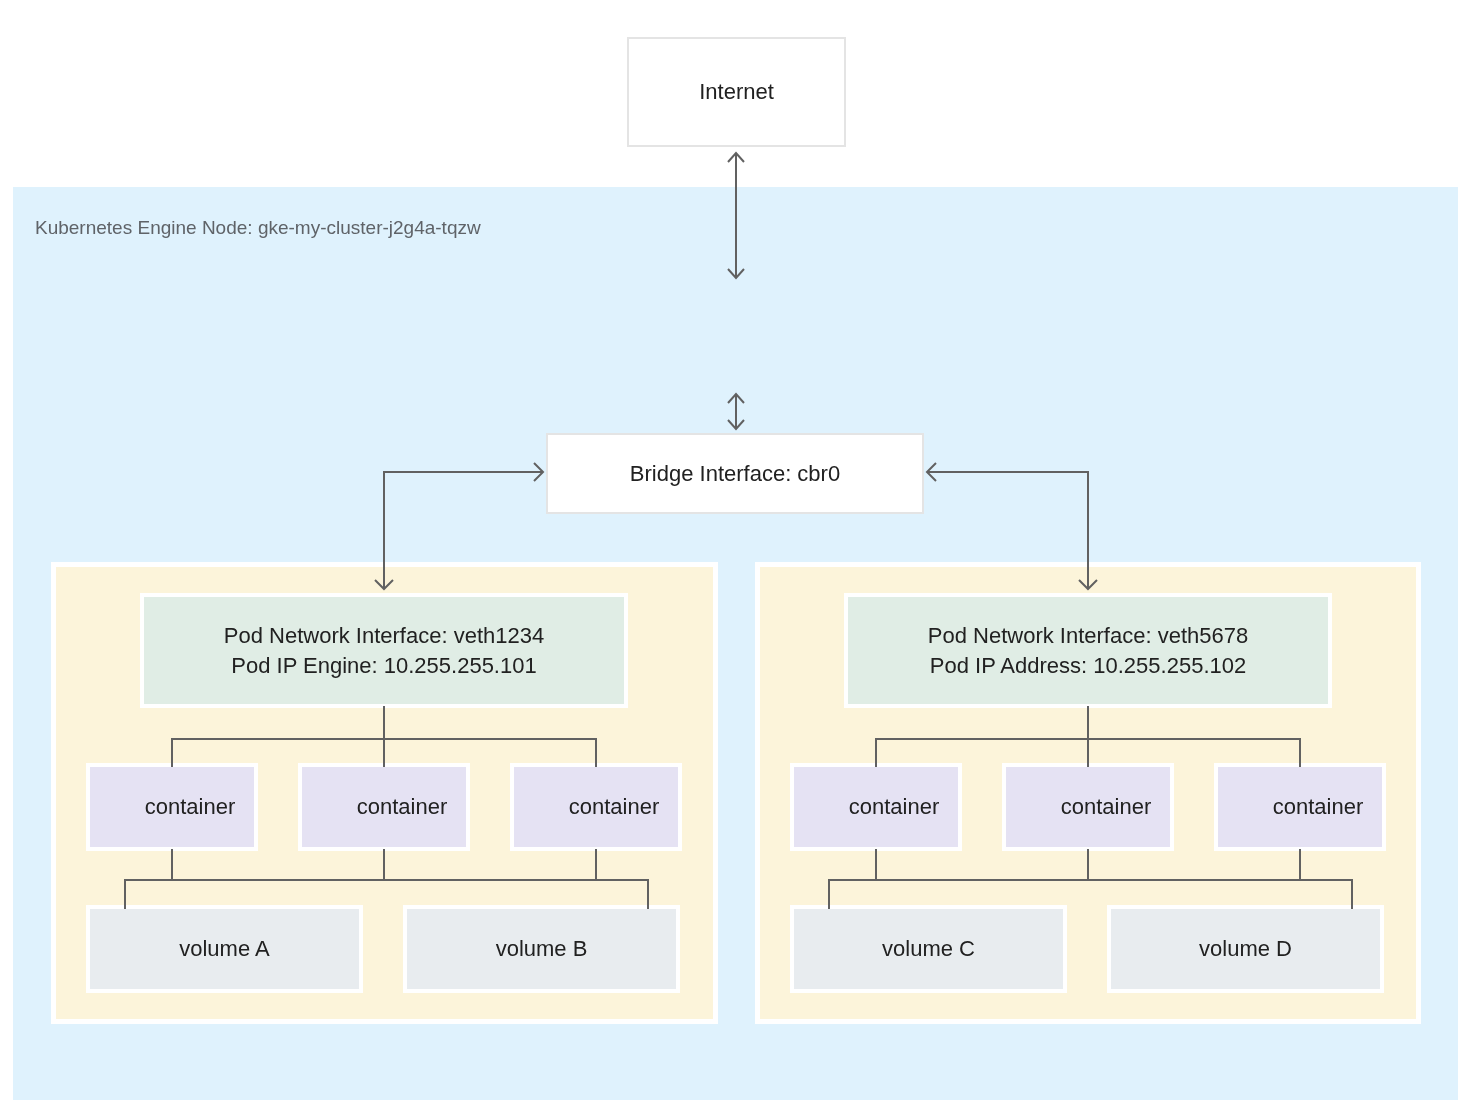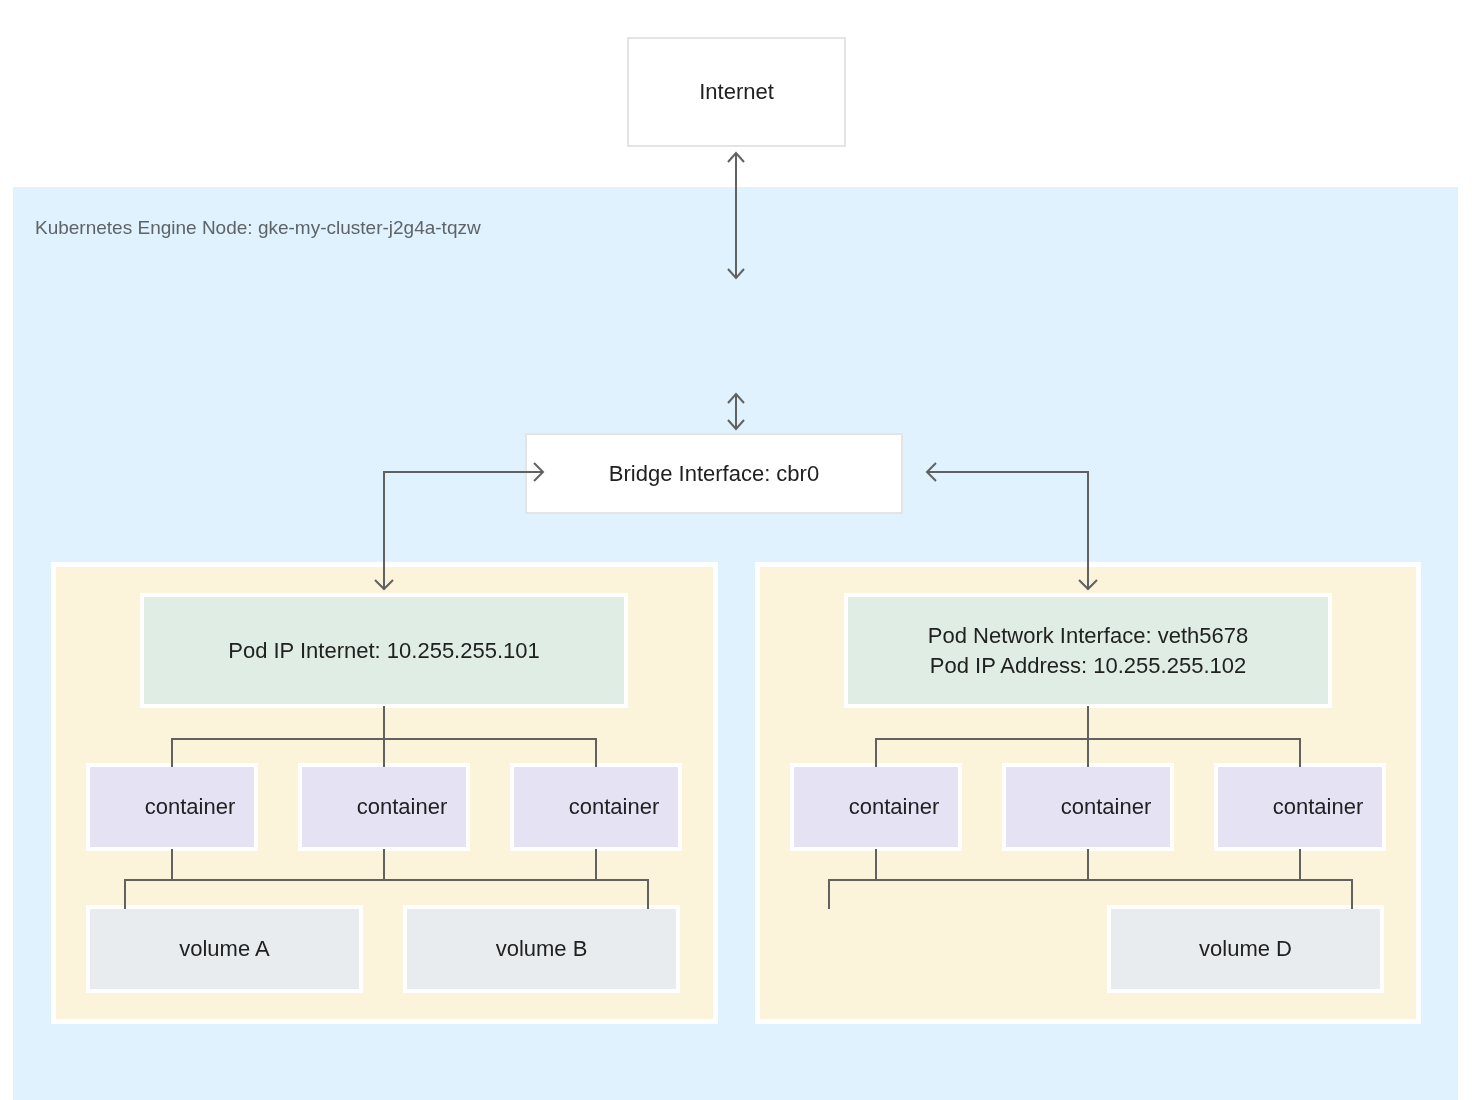--- a/index.html
+++ b/index.html
@@ -12,21 +12,21 @@
     text-align:right;font-size:22px;line-height:30px;color:#212121;
   }
   .white-box{background:#ffffff;border:2px solid #e4e4e4;}
 
   .internet{left:627px;top:37px;width:219px;height:110px;}
 
   .node-bg{position:absolute;left:13px;top:187px;width:1445px;height:924px;background:var(--node_bg,#dff2fd);}
   .node-label{position:absolute;left:22px;top:29px;font-size:19px;line-height:24px;color:var(--label_text,#5f6368);}
 
   .nodeif{left:533px;top:95px;width:378px;height:108px;}
-  .bridge{left:512px;top:246px;width:378px;height:81px;}
+  .bridge{left:533px;top:246px;width:378px;height:81px;}
 
   .pod{position:absolute;box-sizing:border-box;background:var(--pod_bg,#fcf4da);border:5px solid #ffffff;}
   .pod-left{left:38px;top:375px;width:667px;height:462px;}
   .pod-right{left:742px;top:375px;width:666px;height:462px;}
 
   .green-box{background:var(--interface_bg,#e0ede5);border:4px solid #ffffff;left:84px;top:26px;width:488px;height:115px;}
   .container-box{background:var(--container_bg,#e5e2f3);border:4px solid #ffffff;top:196px;width:172px;height:88px;padding-left:36px;}
   .c1{left:30px}.c2{left:242px}.c3{left:454px}
   .volume-box{background:var(--volume_bg,#e8ecef);border:4px solid #ffffff;top:338px;width:277px;height:88px;}
   .v1{left:30px}.v2{left:347px}
@@ -46,37 +46,39 @@
   <div class="node-bg">
     <div class="node-label">Kubernetes Engine Node: gke-my-cluster-j2g4a-tqzw</div>
 
 
     <div class="box white-box bridge">
       <div>Bridge Interface: cbr0</div>
     </div>
 
     <div class="pod pod-left">
       <div class="box green-box">
-        <div>Pod IP Internet: 10.255.255.101</div>
+        <div>Pod Network Interface: veth1234</div>
+        <div>Pod IP Engine: 10.255.255.101</div>
       </div>
       <div class="box container-box c1">container</div>
       <div class="box container-box c2">container</div>
       <div class="box container-box c3">container</div>
       <div class="box volume-box v2">volume B</div>
       <div class="box volume-box v1">volume A</div>
     </div>
 
     <div class="pod pod-right">
       <div class="box green-box">
         <div>Pod Network Interface: veth5678</div>
         <div>Pod IP Address: 10.255.255.102</div>
       </div>
       <div class="box container-box c1">container</div>
       <div class="box container-box c2">container</div>
       <div class="box container-box c3">container</div>
+      <div class="box volume-box v1">volume C</div>
       <div class="box volume-box v2">volume D</div>
     </div>
   </div>
 
   <svg class="overlay" viewBox="0 0 1472 1100">
 
     <g>
       <path d="M736 153 V278"></path>
       <path d="M728 162 L736 153 L744 162"></path>
       <path d="M728 269 L736 278 L744 269"></path>

